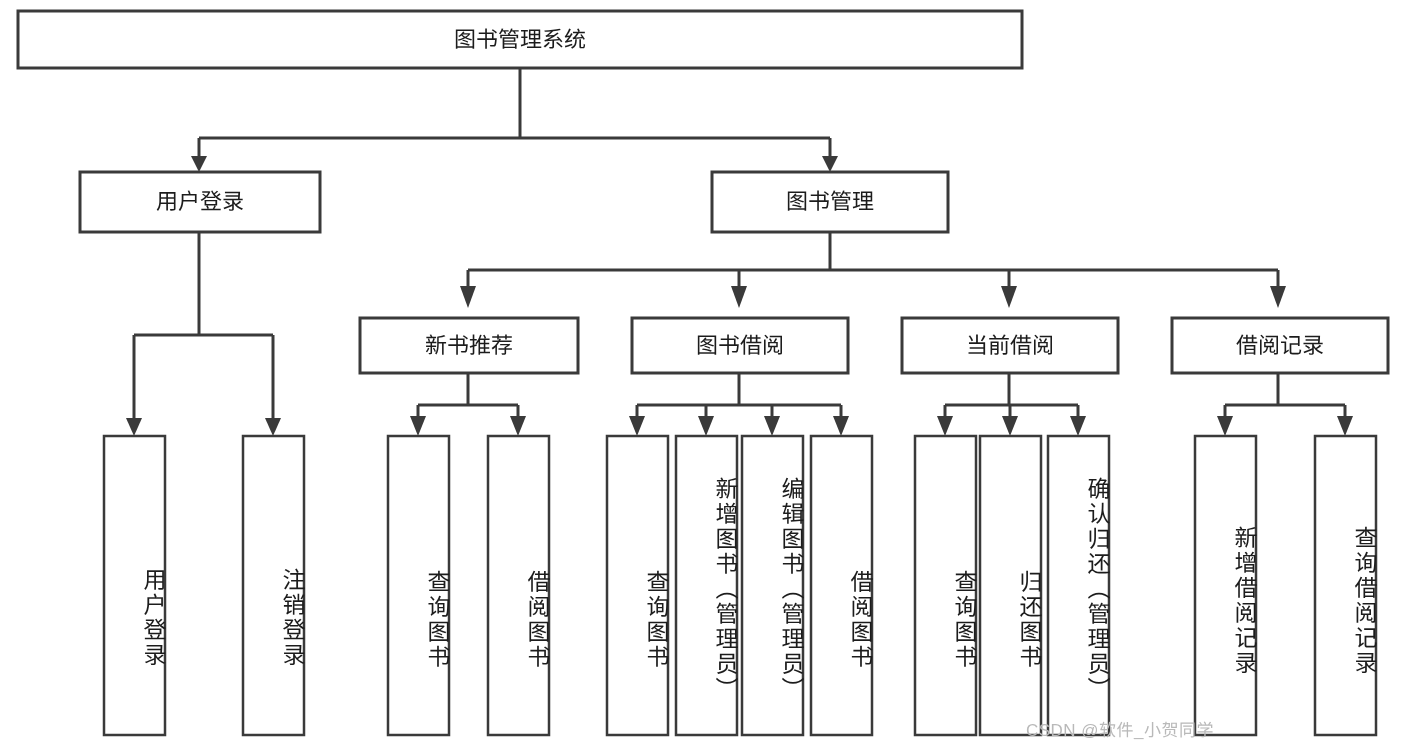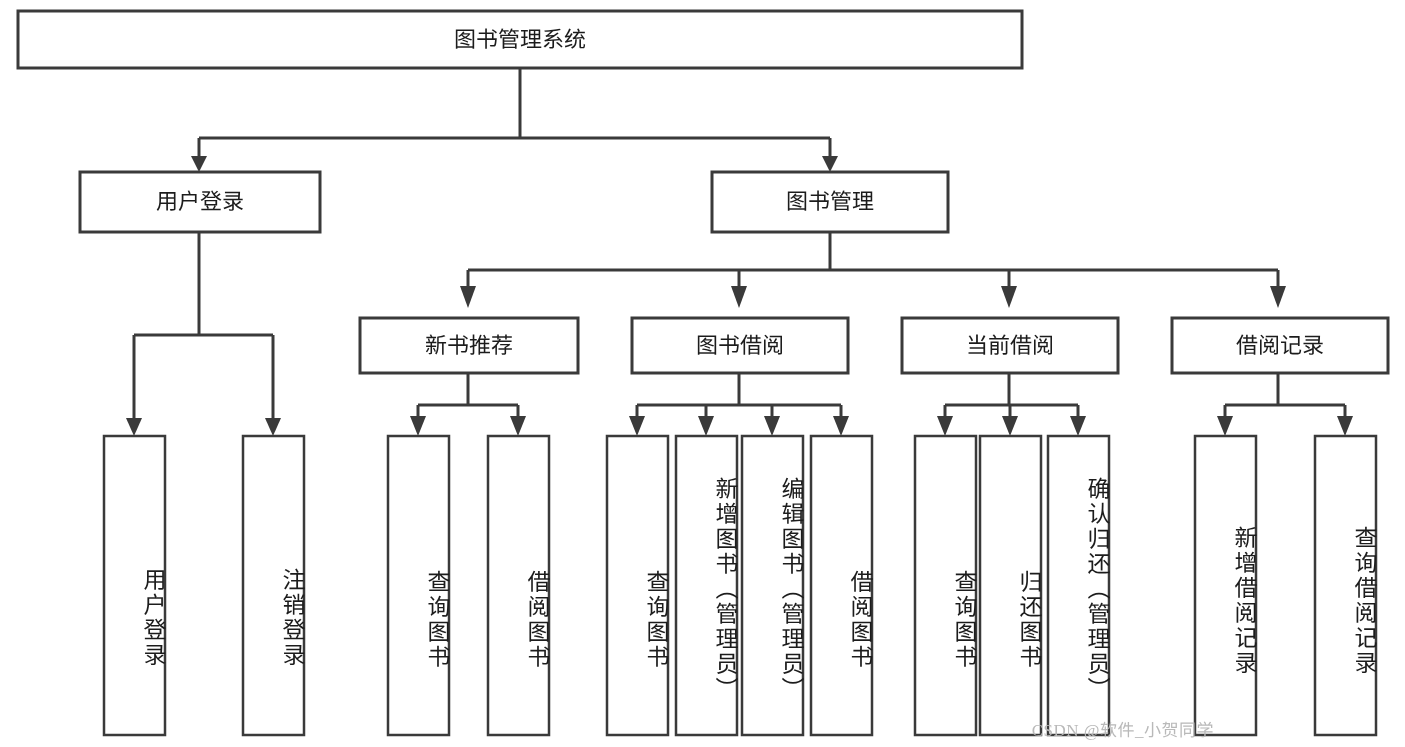--- a/index.html
+++ b/index.html
@@ -65,21 +65,21 @@
     line-height: 1.08;
     color: #1c1c1c;
     letter-spacing: 2px;
     white-space: nowrap;
     pointer-events: none;
   }
   .watermark {
     position: absolute;
     right: 8px;
     bottom: 6px;
-    font-family: Liberation Serif, serif;
+    font-family: Liberation Sans, sans-serif;
     font-size: 17px;
     color: #b9b9b9;
     letter-spacing: 0.5px;
     user-select: none;
   }
 </style>
 </head>
 <body>
 
 <div id="diagram-root">

